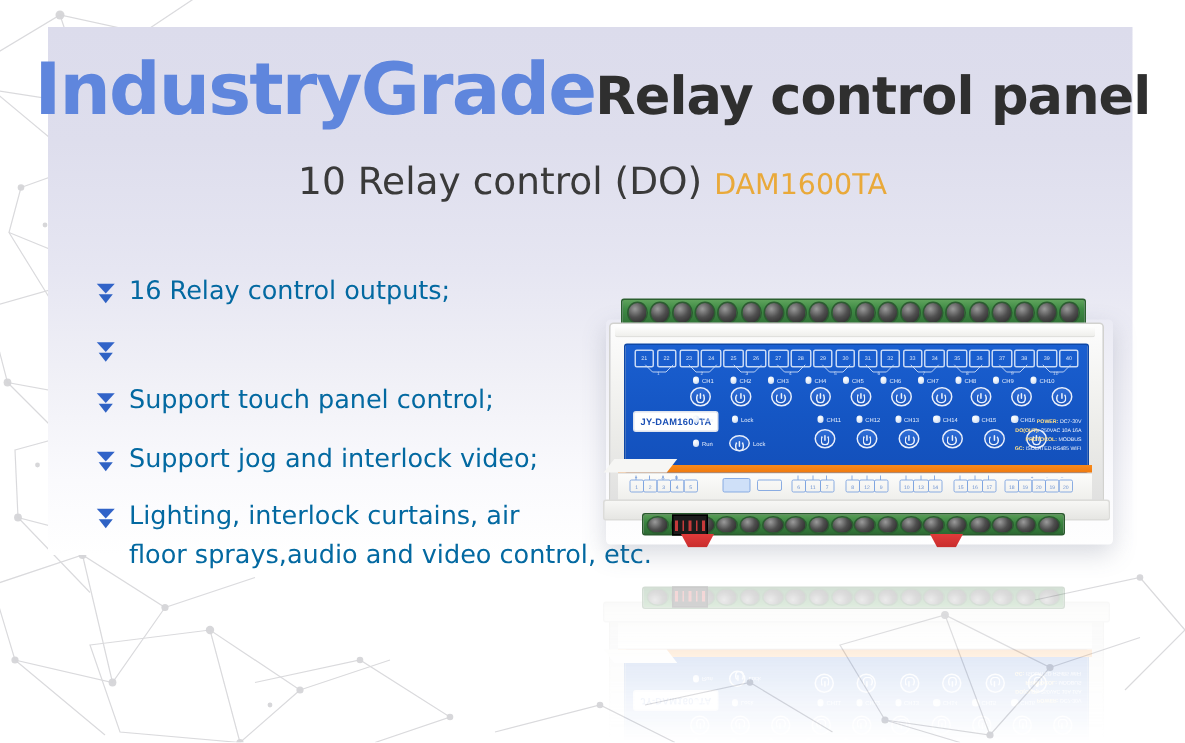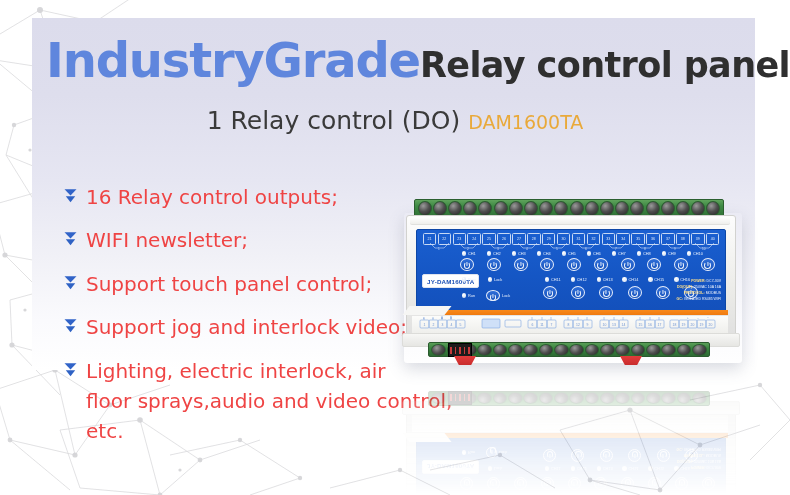--- a/index.html
+++ b/index.html
@@ -16,21 +16,21 @@
 
   
   .headband{
     position:absolute;left:32px;top:18px;width:723px;height:352px;
     background:linear-gradient(180deg,#dcdcec 0%,#dedeed 22%,#e6e6f2 46%,#f1f1f7 68%,#fafafd 86%,#ffffff 100%);
   }
 
   
   .title-row{
     position:absolute;left:0;top:36px;width:790px;
-    text-align:right;white-space:nowrap;
+    text-align:center;white-space:nowrap;
     line-height:1;
   }
   .t-industry{
     font-family:"DejaVu Sans", sans-serif;
     font-weight:bold;font-size:48px;letter-spacing:-1.2px;
     color:#5f86dd;
   }
   .t-relay{
     font-family:"DejaVu Sans", sans-serif;
     font-weight:bold;font-size:35px;letter-spacing:-0.6px;
@@ -48,21 +48,21 @@
     position:absolute;left:64px;top:182px;width:400px;
   }
   .bullet{
     display:flex;align-items:flex-start;margin-bottom:13px;
   }
   .bullet .mark{
     width:22px;flex:0 0 22px;margin-top:6px;
   }
   .bullet .mark svg{display:block;}
   .bullet .txt{
-    font-size:20px;color:#ef4444;line-height:1.52;
+    font-size:17px;color:#0369a1;line-height:1.52;
     font-family:"DejaVu Sans", sans-serif;
   }
   .bullet .txt .ln{display:block;}
 
   
   .device-wrap{
     position:absolute;left:398px;top:193px;width:350px;height:180px;
   }
   .dev-shadow{
     position:absolute;left:6px;top:20px;width:338px;height:150px;
@@ -272,21 +272,21 @@
     </g>
   </svg>
 
   <div class="headband"></div>
 
   <div class="title-row">
     <span class="t-industry">IndustryGrade</span><span class="t-relay">Relay control panel</span>
   </div>
 
   <div class="subtitle-row">
-    <span class="s-main">1  Relay control (DO) </span><span class="s-model">DAM1600TA</span>
+    <span class="s-main">10  Relay control (DO) </span><span class="s-model">DAM1600TA</span>
   </div>
 
   <div class="bullets">
 
     <div class="bullet">
       <span class="mark">
         <svg width="13" height="15" viewBox="0 0 13 15" xmlns="http://www.w3.org/2000/svg">
           <path d="M0.5 1.2 H12.5 L6.5 7.6 Z" fill="#3163c8"></path>
           <path d="M1.8 8.2 H11.2 L6.5 14.2 Z" fill="#2f62c4"></path>
         </svg>
@@ -296,23 +296,20 @@
         </span>
     </div>
 
     <div class="bullet">
       <span class="mark">
         <svg width="13" height="15" viewBox="0 0 13 15" xmlns="http://www.w3.org/2000/svg">
           <path d="M0.5 1.2 H12.5 L6.5 7.6 Z" fill="#3163c8"></path>
           <path d="M1.8 8.2 H11.2 L6.5 14.2 Z" fill="#2f62c4"></path>
         </svg>
       </span>
-      <span class="txt">
-          <span class="ln">WIFI newsletter;</span>
-        </span>
     </div>
 
     <div class="bullet">
       <span class="mark">
         <svg width="13" height="15" viewBox="0 0 13 15" xmlns="http://www.w3.org/2000/svg">
           <path d="M0.5 1.2 H12.5 L6.5 7.6 Z" fill="#3163c8"></path>
           <path d="M1.8 8.2 H11.2 L6.5 14.2 Z" fill="#2f62c4"></path>
         </svg>
       </span>
       <span class="txt">
@@ -333,21 +330,21 @@
     </div>
 
     <div class="bullet">
       <span class="mark">
         <svg width="13" height="15" viewBox="0 0 13 15" xmlns="http://www.w3.org/2000/svg">
           <path d="M0.5 1.2 H12.5 L6.5 7.6 Z" fill="#3163c8"></path>
           <path d="M1.8 8.2 H11.2 L6.5 14.2 Z" fill="#2f62c4"></path>
         </svg>
       </span>
       <span class="txt">
-        <span class="ln">Lighting, electric interlock, air</span>
+        <span class="ln">Lighting, interlock curtains, air</span>
         <span class="ln">floor sprays,audio and video control, etc.</span>
       </span>
     </div>
 
   </div>
 
   <div class="device-wrap">
     <div class="dev-shadow"></div>
 
     <div class="term-top">

